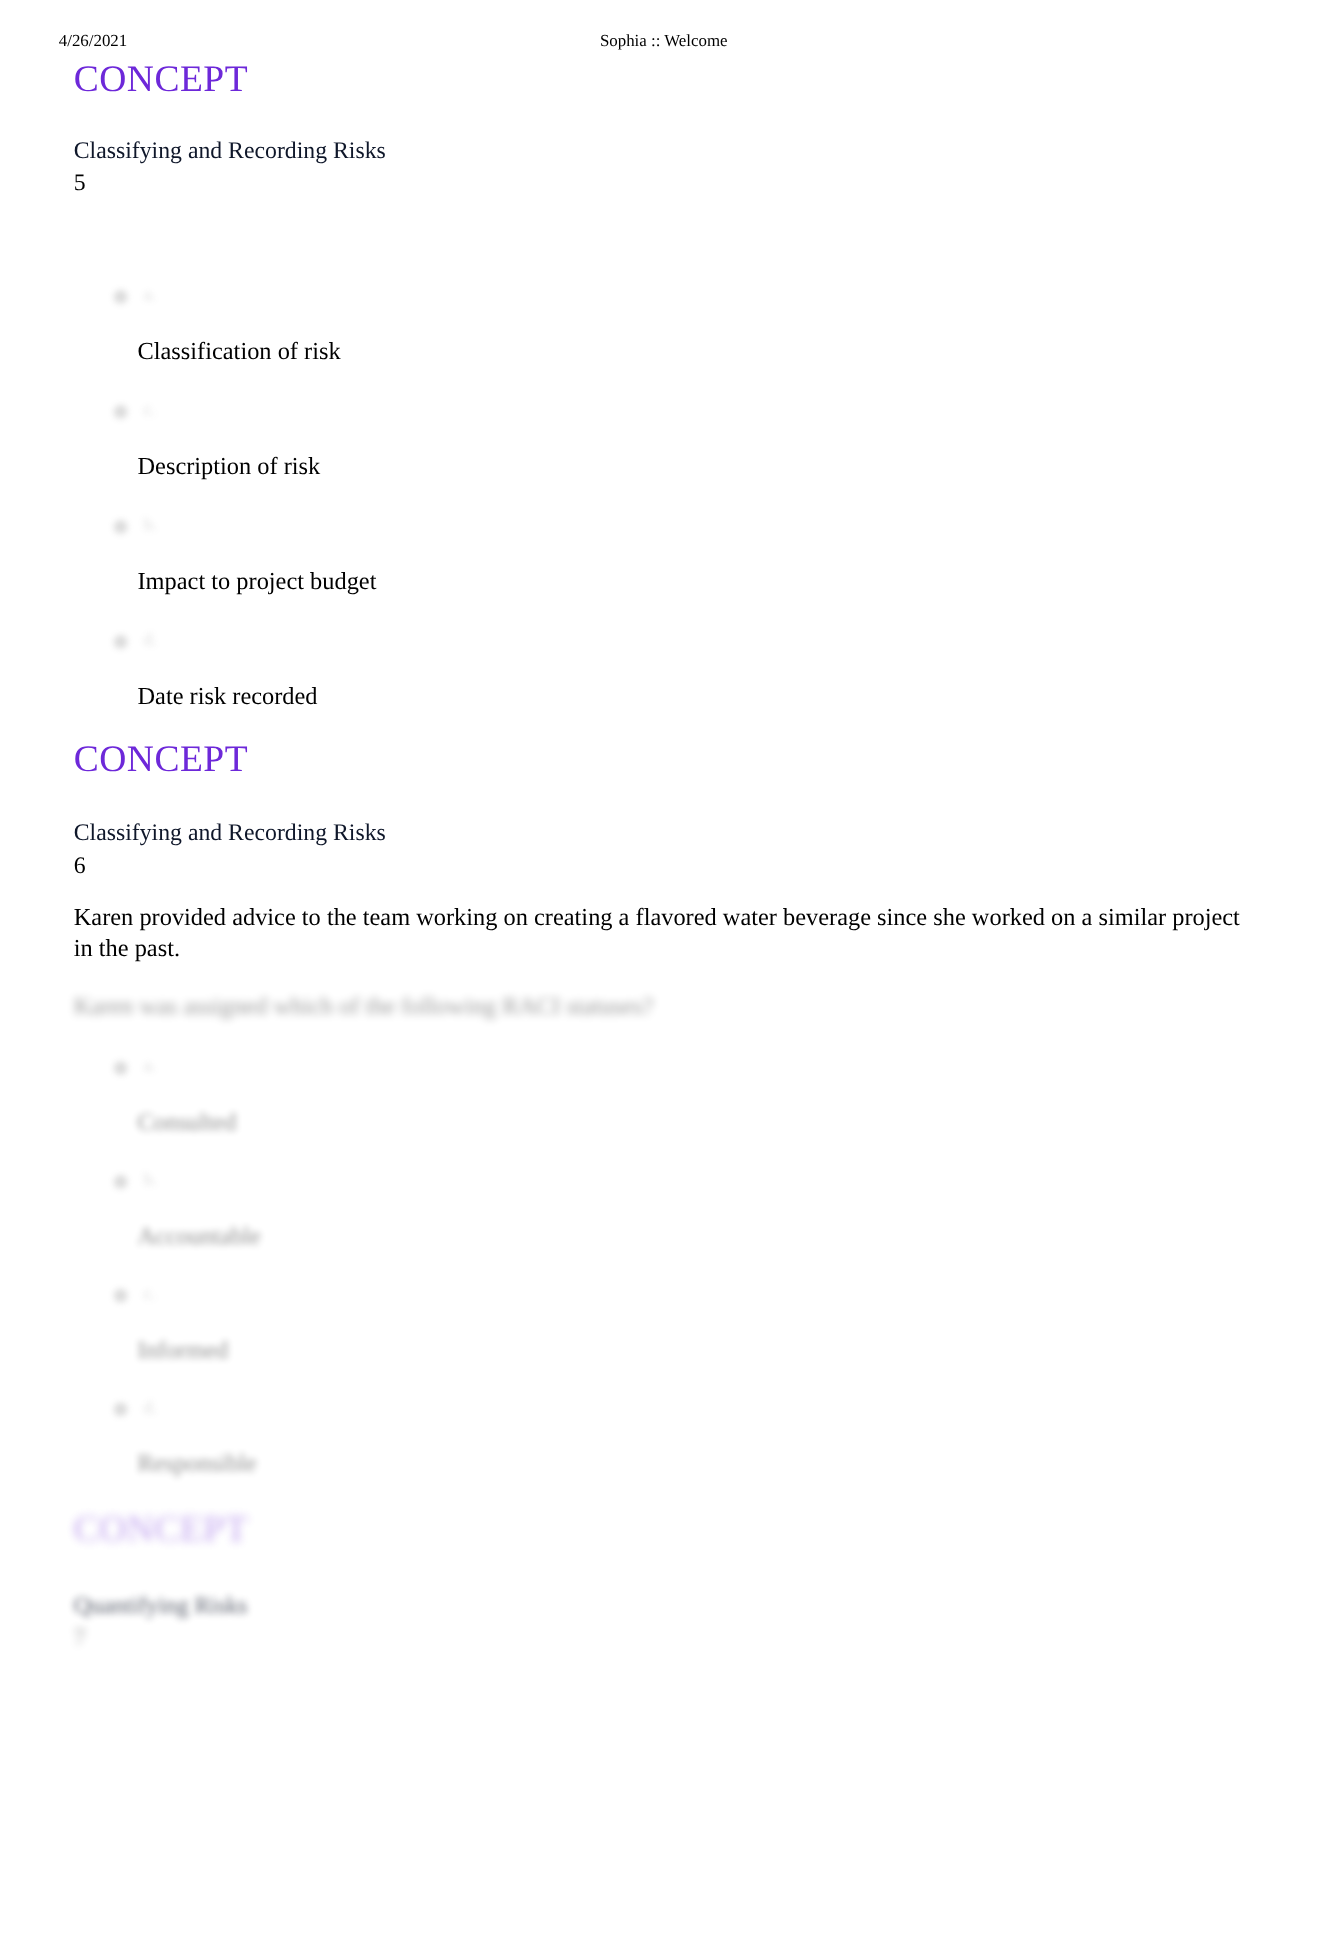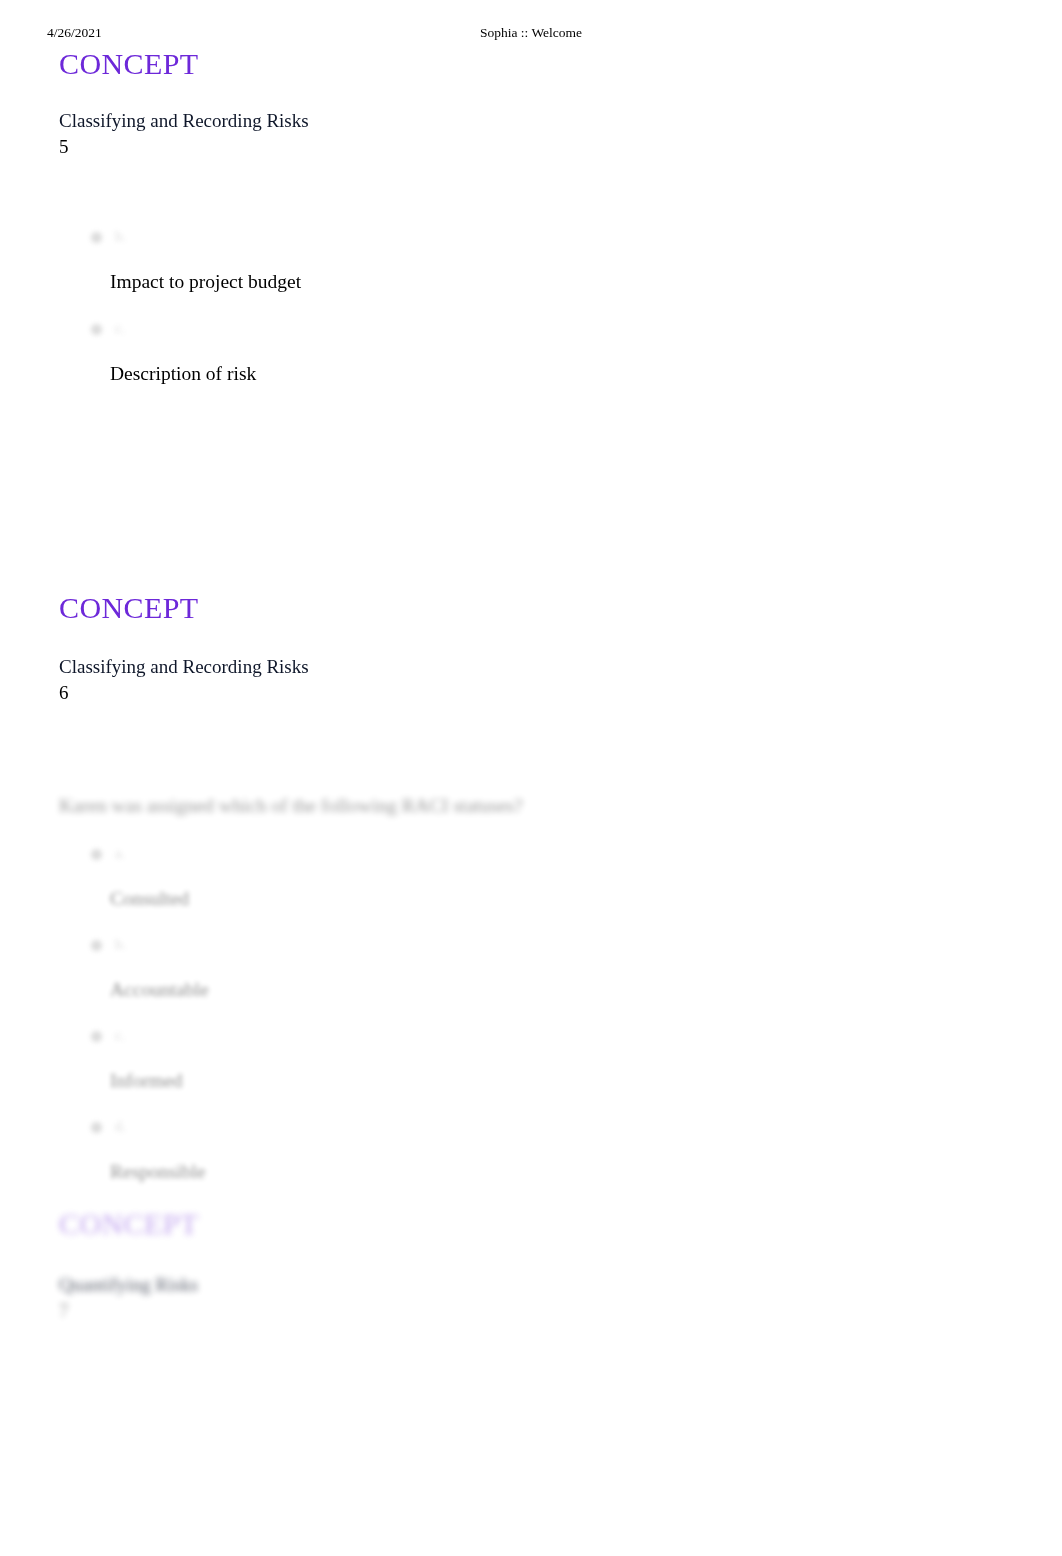--- a/index.html
+++ b/index.html
@@ -155,53 +155,70 @@
   </div>
 
   <div class="section" style="top:134px;">
     <div class="question-number">5</div>
   </div>
 
 
   <div class="section" style="top:225px;">
     <ul class="options">
 
+      <li class="option" style="height:92px;">
+        <div class="option-marker">
+          <span class="option-radio"></span>
+          <span class="option-letter">a.</span>
+        </div>
+        <div class="option-label" style="margin-top:20px;">Classification of risk</div>
+      </li>
+
+      <li class="option" style="height:92px;">
+        <div class="option-marker">
+          <span class="option-radio"></span>
+          <span class="option-letter">c.</span>
+        </div>
+        <div class="option-label" style="margin-top:20px;">Description of risk</div>
+      </li>
 
       <li class="option" style="height:92px;">
         <div class="option-marker">
           <span class="option-radio"></span>
           <span class="option-letter">b.</span>
         </div>
         <div class="option-label" style="margin-top:20px;">Impact to project budget</div>
       </li>
 
       <li class="option" style="height:92px;">
         <div class="option-marker">
           <span class="option-radio"></span>
-          <span class="option-letter">c.</span>
-        </div>
-        <div class="option-label" style="margin-top:20px;">Description of risk</div>
-      </li>
-
+          <span class="option-letter">d.</span>
+        </div>
+        <div class="option-label" style="margin-top:20px;">Date risk recorded</div>
+      </li>
 
     </ul>
   </div>
 
   <div class="section" style="top:590px;">
     <h1 class="concept-heading">CONCEPT</h1>
   </div>
 
   <div class="section" style="top:654px;">
     <a class="concept-link" href="#">Classifying and Recording Risks</a>
   </div>
 
   <div class="section" style="top:680px;">
     <div class="question-number">6</div>
   </div>
 
+  <div class="section" style="top:722px;">
+    <div class="question-text">Karen provided advice to the team working on creating a flavored water beverage since she worked on a similar project in the past.</div>
+  </div>
 
   <div class="section blur-heavy" style="top:793px;">
     <div class="question-text">Karen was assigned which of the following RACI statuses?</div>
   </div>
 
   <div class="section" style="top:842px;">
     <ul class="options">
 
       <li class="option" style="height:91px;">
         <div class="option-marker">

